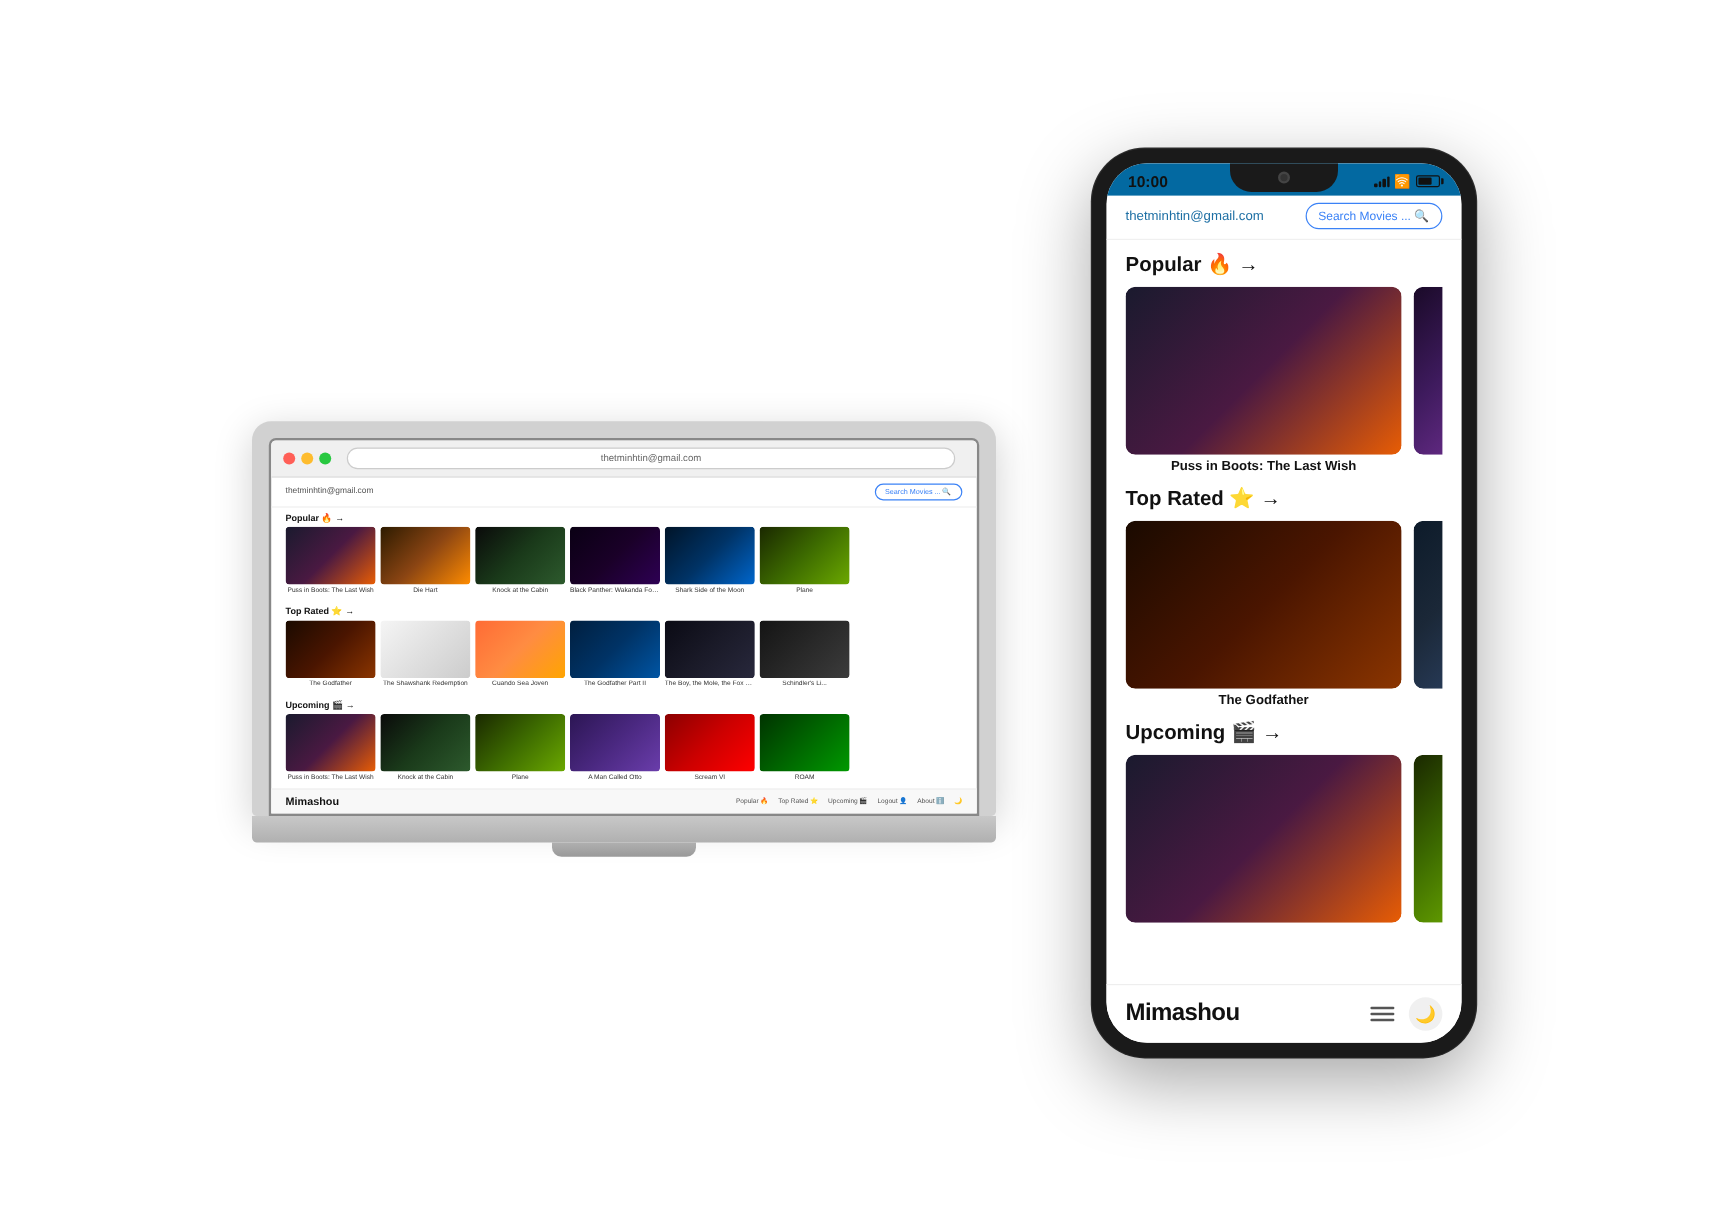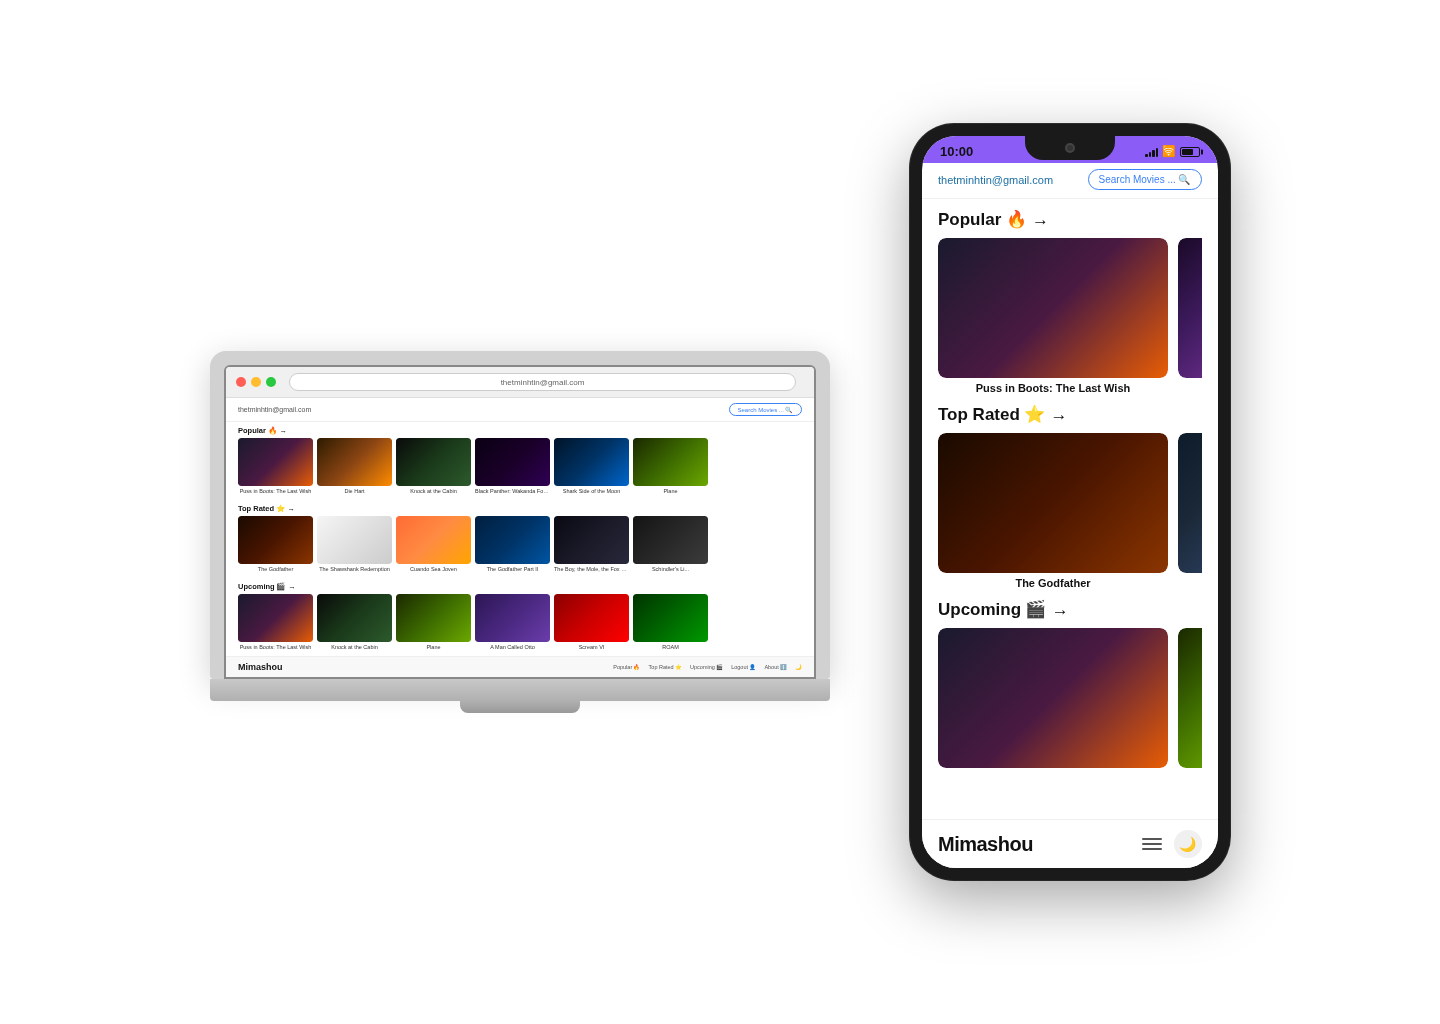--- a/index.html
+++ b/index.html
@@ -186,21 +186,21 @@
       padding: 12px;
       box-shadow: 0 20px 60px rgba(0,0,0,0.35), 0 0 0 1px #333;
     }
     .phone-screen {
       background: #ffffff;
       border-radius: 34px;
       overflow: hidden;
       position: relative;
     }
     .phone-notch-bar {
-      background: #8b5cf6;
+      background: #0369a1;
       padding: 8px 18px 4px;
       display: flex;
       align-items: center;
       justify-content: space-between;
     }
     .phone-time {
       font-size: 13px;
       font-weight: 600;
       color: #111;
     }

